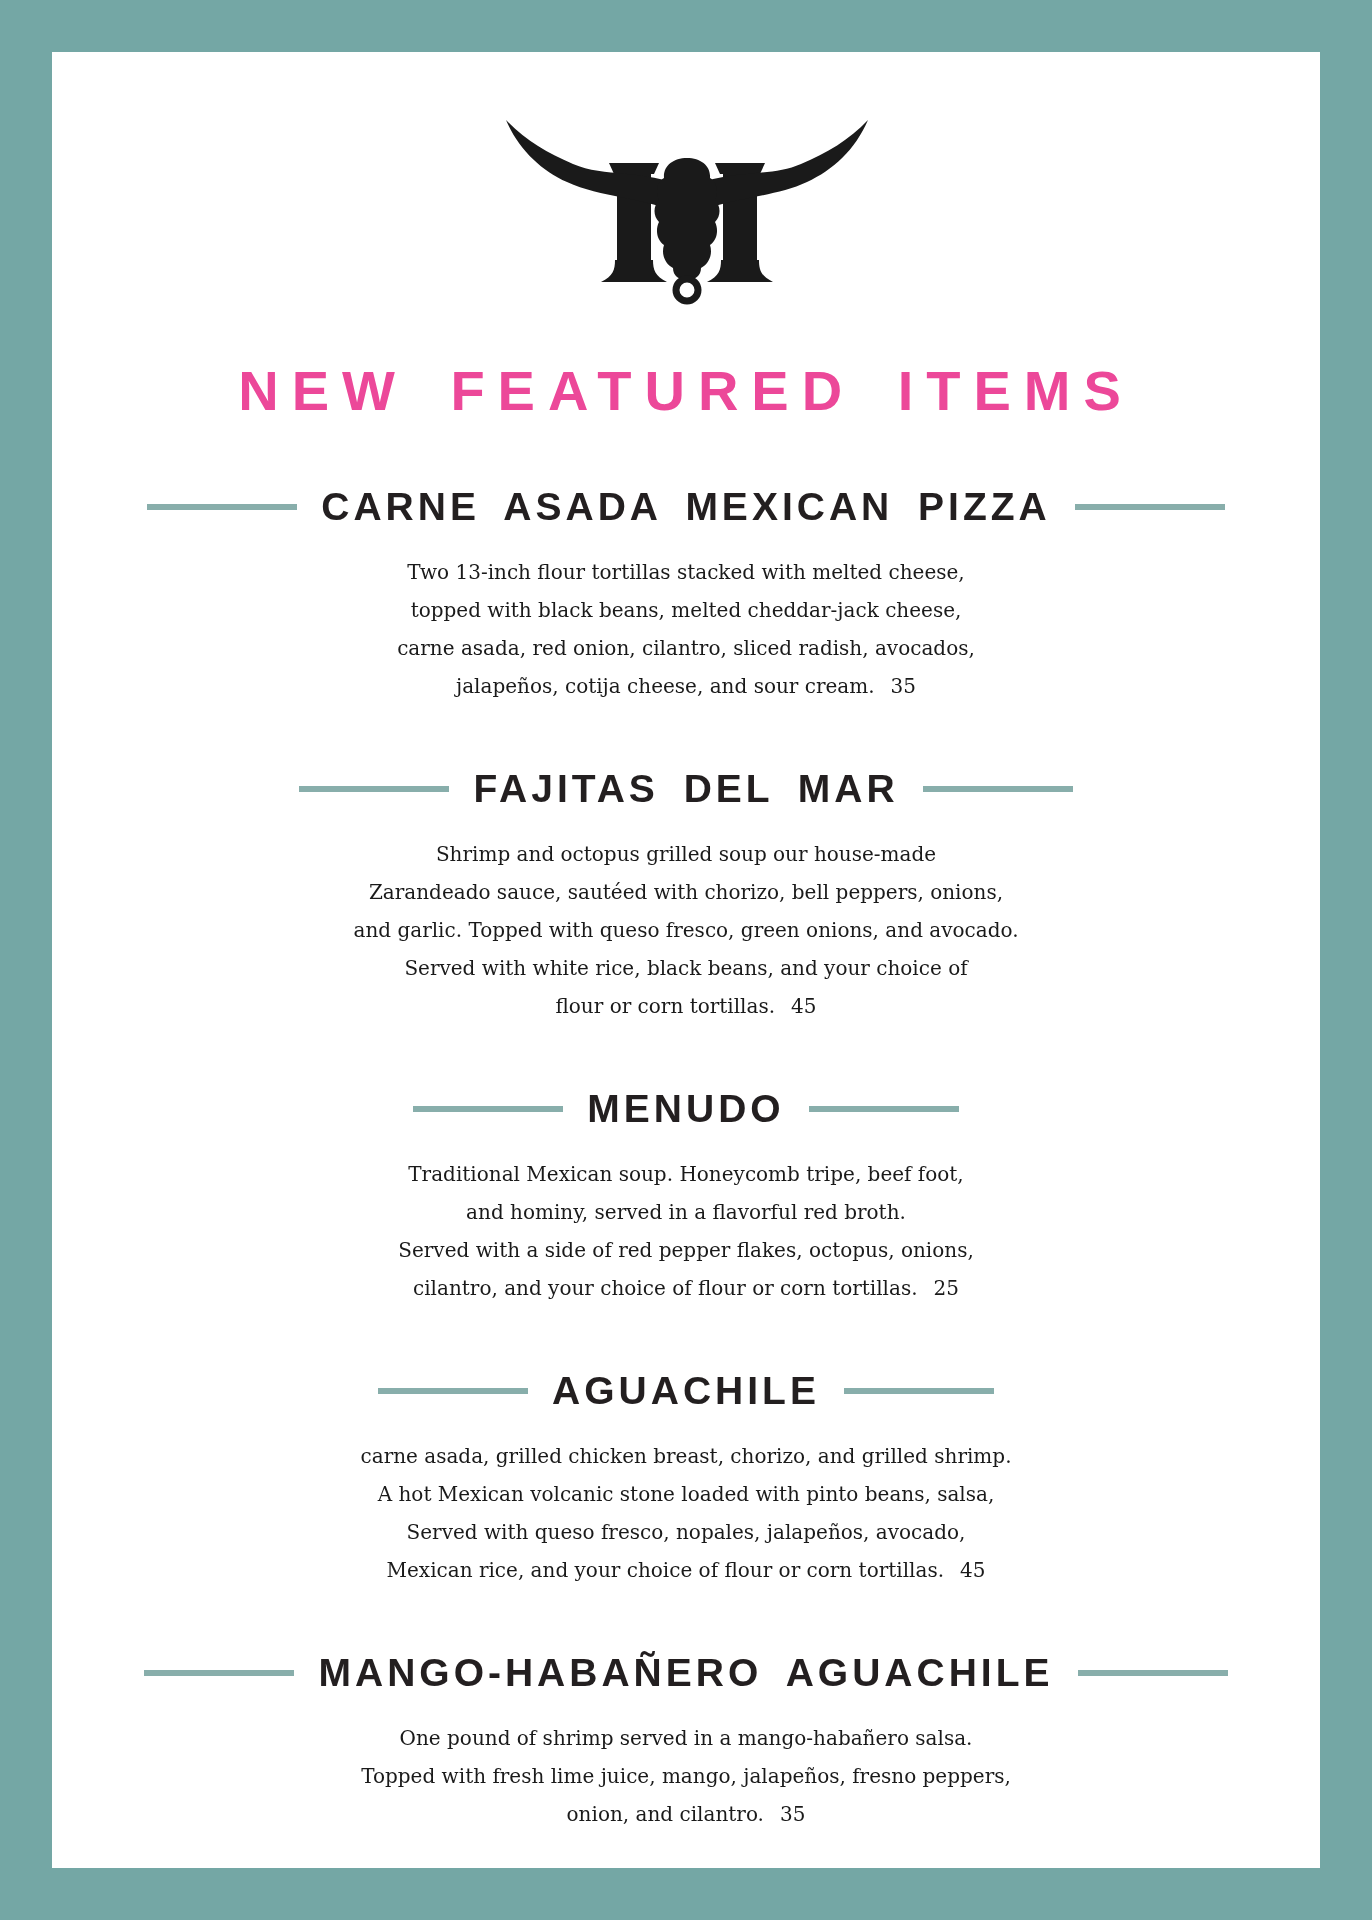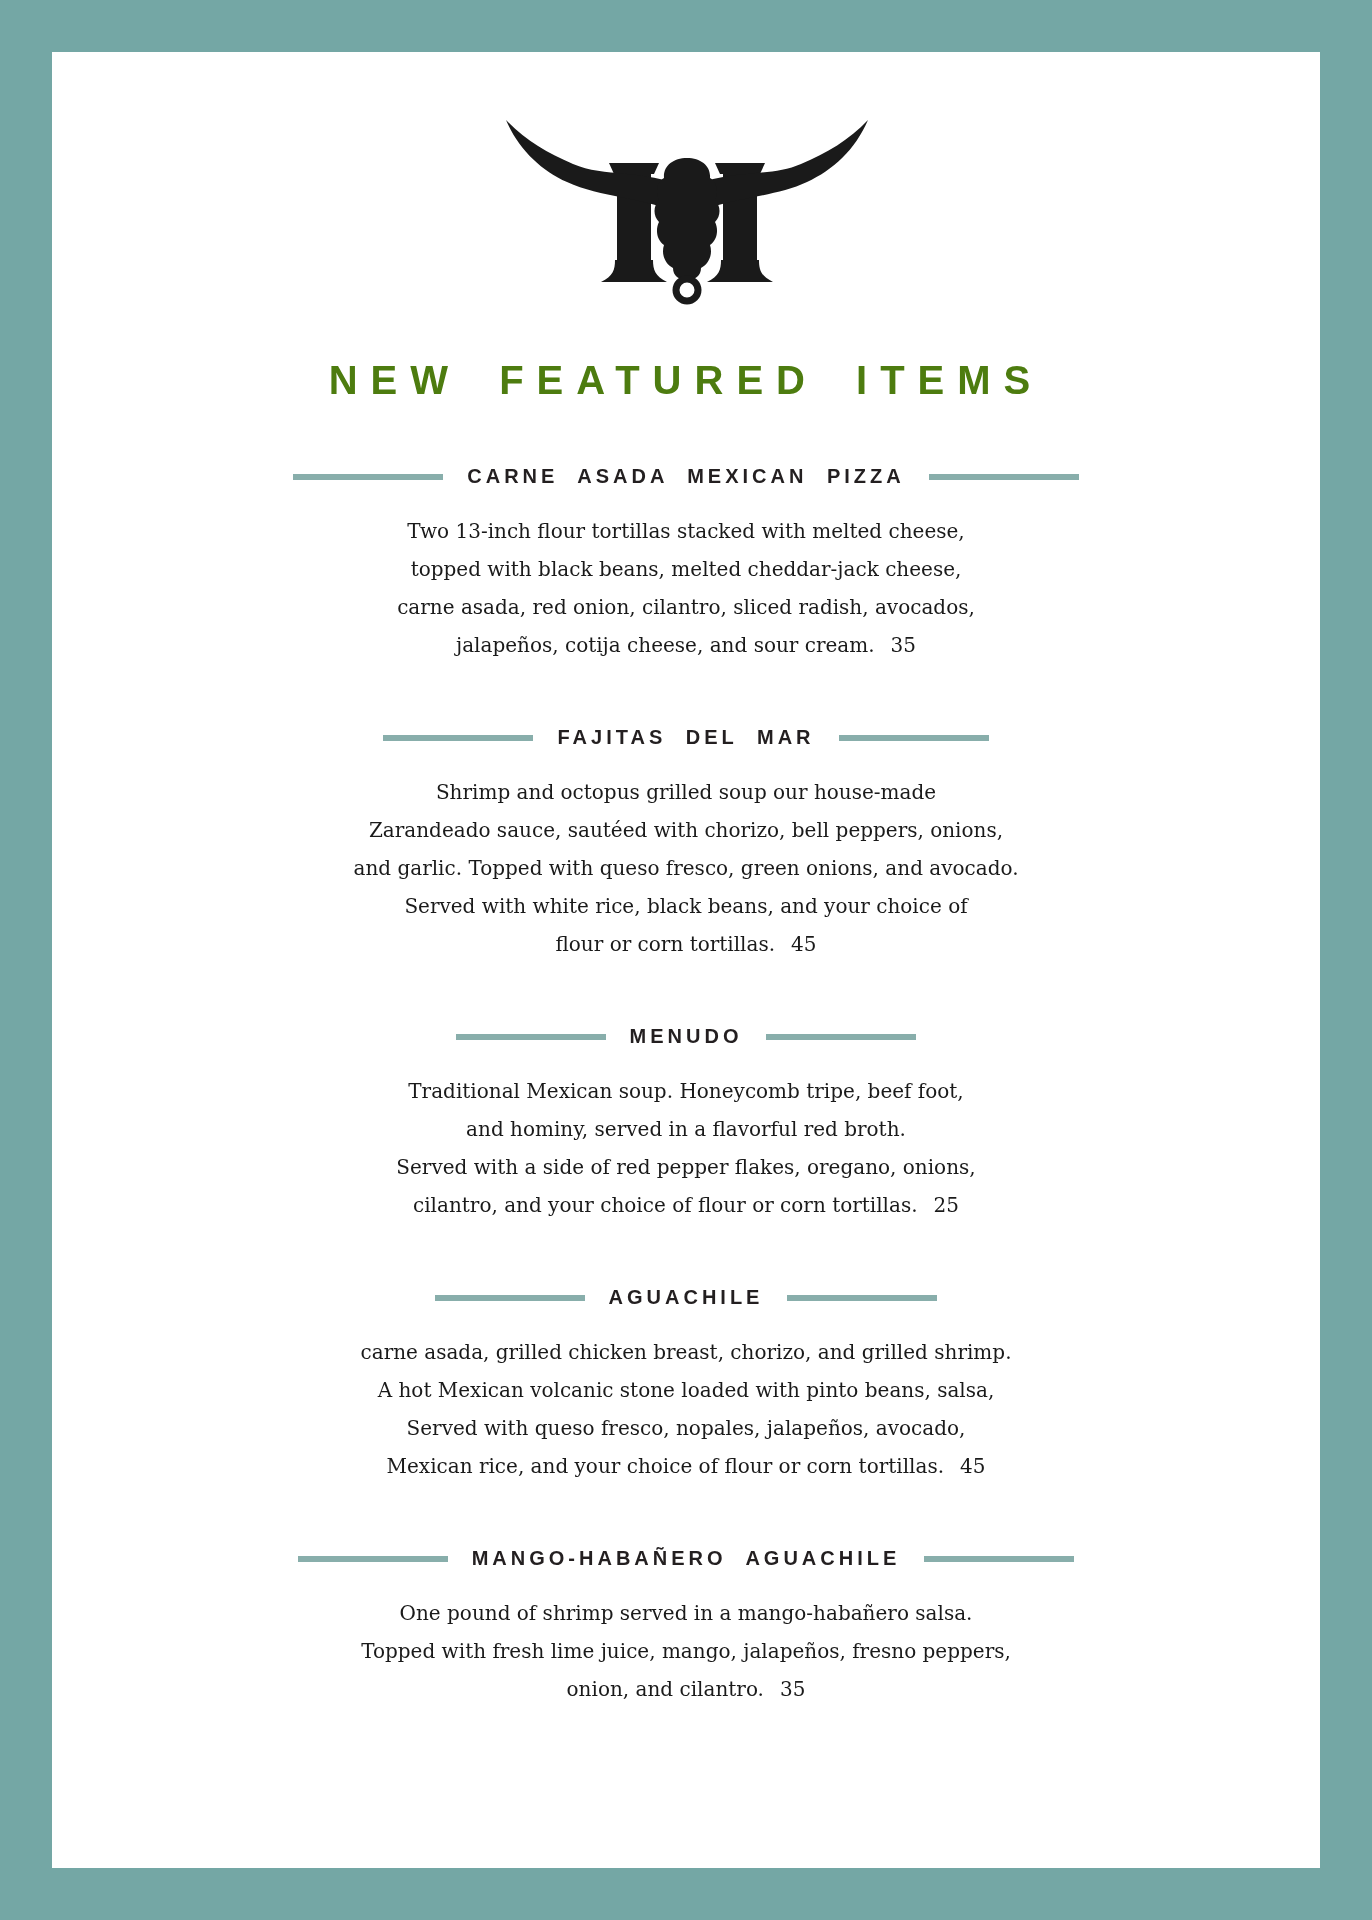--- a/index.html
+++ b/index.html
@@ -19,41 +19,41 @@
     text-align: center;
   }
   .logo-wrap {
     margin-top: 56px;
     display: flex;
     justify-content: center;
   }
   .logo-wrap svg { display: block; }
   .menu-title {
     margin-top: 50px;
-    font-size: 40px;
+    font-size: 56px;
     font-weight: 700;
     letter-spacing: 13px;
     word-spacing: 14px;
-    color: #4d7c0f;
+    color: #ec4899;
   }
   .item { margin-top: 62px; }
   .item-header {
     display: flex;
     align-items: center;
     justify-content: center;
     gap: 24px;
   }
   .rule {
     width: 150px;
     height: 6px;
     background: #88AEAB;
     flex: 0 0 auto;
   }
   .item-title {
-    font-size: 20px;
+    font-size: 39px;
     font-weight: 700;
     letter-spacing: 4px;
     word-spacing: 10px;
     color: #231F20;
     white-space: nowrap;
   }
   .desc {
     margin-top: 24px;
     font-family: "DejaVu Serif", serif;
     font-size: 20px;
@@ -125,21 +125,21 @@
 
     <section class="item">
       <div class="item-header">
         <span class="rule"></span>
         <h2 class="item-title">MENUDO</h2>
         <span class="rule"></span>
       </div>
       <div class="desc">
         <div class="line">Traditional Mexican soup. Honeycomb tripe, beef foot,</div>
         <div class="line">and hominy, served in a flavorful red broth.</div>
-        <div class="line">Served with a side of red pepper flakes, oregano, onions,</div>
+        <div class="line">Served with a side of red pepper flakes, octopus, onions,</div>
         <div class="line"><span>cilantro, and your choice of flour or corn tortillas.</span><span class="price">25</span></div>
       </div>
     </section>
 
     <section class="item">
       <div class="item-header">
         <span class="rule"></span>
         <h2 class="item-title">AGUACHILE</h2>
         <span class="rule"></span>
       </div>

